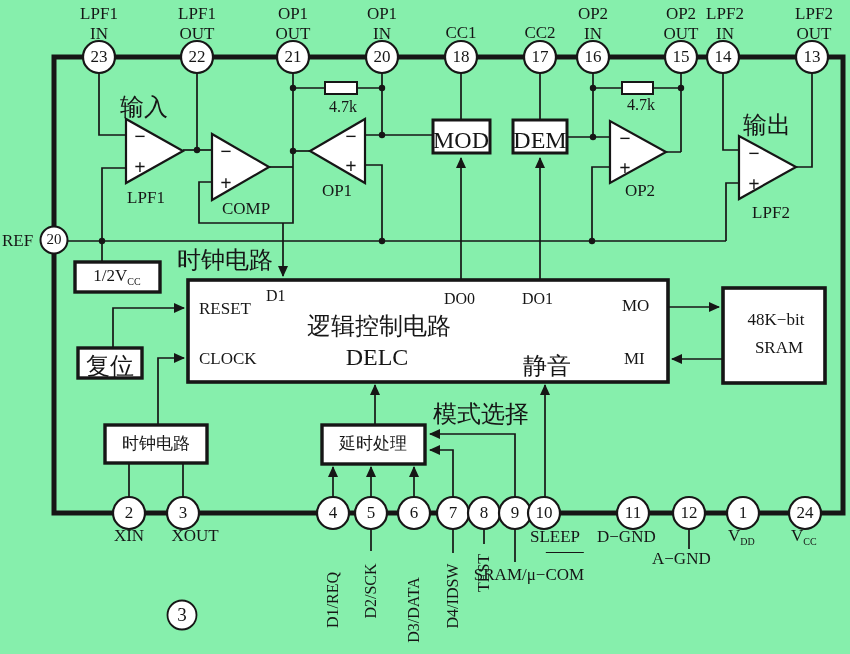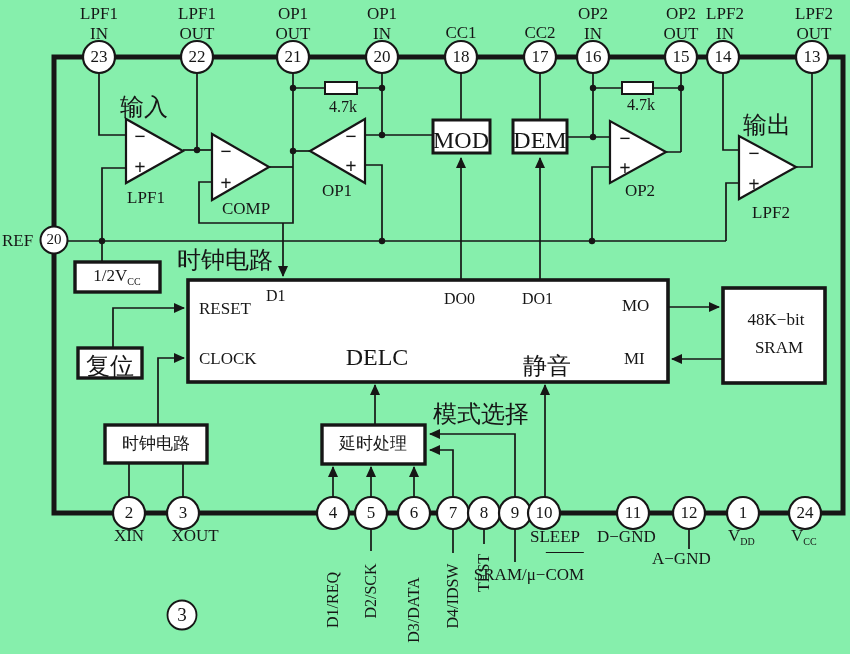--- a/index.html
+++ b/index.html
@@ -208,20 +208,21 @@
 <div class="lbl ctr" style="left:373px;top:434px">延时处理</div>
 
 <div class="lbl" style="left:199px;top:299px">RESET</div>
 <div class="lbl" style="left:199px;top:349px">CLOCK</div>
 <div class="lbl f16" style="left:266px;top:287px">D1</div>
 <div class="lbl f16" style="left:444px;top:290px">DO0</div>
 <div class="lbl f16" style="left:522px;top:290px">DO1</div>
 <div class="lbl" style="left:622px;top:296px">MO</div>
 <div class="lbl" style="left:624px;top:349px">MI</div>
 <div class="lbl f18" style="left:523px;top:352px">静音</div>
+<div class="lbl ctr f18" style="left:379px;top:312px">逻辑控制电路</div>
 <div class="lbl ctr f18" style="left:377px;top:343px">DELC</div>
 
 <div class="lbl ctr" style="left:776px;top:310px">48K−bit</div>
 <div class="lbl ctr" style="left:779px;top:338px">SRAM</div>
 
 <div class="lbl f18" style="left:177px;top:246px">时钟电路</div>
 <div class="lbl f18" style="left:433px;top:400px">模式选择</div>
 <div class="lbl ctr f18" style="left:144px;top:93px">输入</div>
 <div class="lbl ctr f18" style="left:767px;top:111px">输出</div>
 

